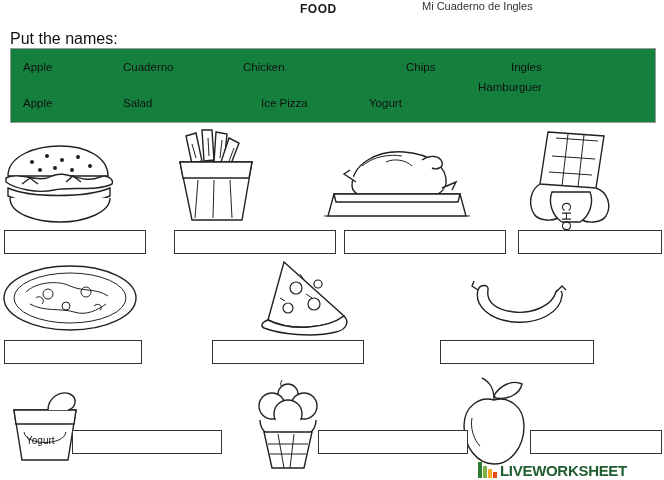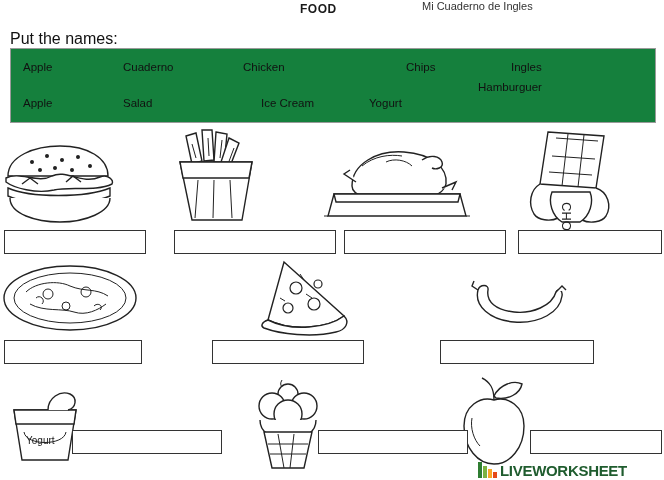--- a/index.html
+++ b/index.html
@@ -77,21 +77,21 @@
   <div class="instruction">Put the names:</div>
 
   <div class="wordbank">
     <span class="wb-word" style="left:12px;top:12px">Apple</span>
     <span class="wb-word" style="left:112px;top:12px">Cuaderno</span>
     <span class="wb-word" style="left:232px;top:12px">Chicken</span>
     <span class="wb-word" style="left:395px;top:12px">Chips</span>
     <span class="wb-word" style="left:500px;top:12px">Ingles</span>
     <span class="wb-word" style="left:12px;top:48px">Apple</span>
     <span class="wb-word" style="left:112px;top:48px">Salad</span>
-    <span class="wb-word" style="left:250px;top:48px">Ice Cream</span>
+    <span class="wb-word" style="left:250px;top:48px">Ice Pizza</span>
     <span class="wb-word" style="left:358px;top:48px">Yogurt</span>
     <span class="wb-word" style="left:467px;top:32px">Hamburguer</span>
   </div>
 
   <div class="pic" style="left:0px;top:138px">
     <svg width="120" height="90" viewBox="0 0 120 90" fill="none" stroke="#222" stroke-width="1.4">
       <path d="M8 38 C8 18 35 8 60 8 C88 8 108 20 108 38 L8 38Z" fill="#fff"></path>
       <circle cx="32" cy="24" r="1.3" fill="#222"></circle>
         <circle cx="47" cy="18" r="1.3" fill="#222"></circle>
       <circle cx="62" cy="22" r="1.3" fill="#222"></circle>

